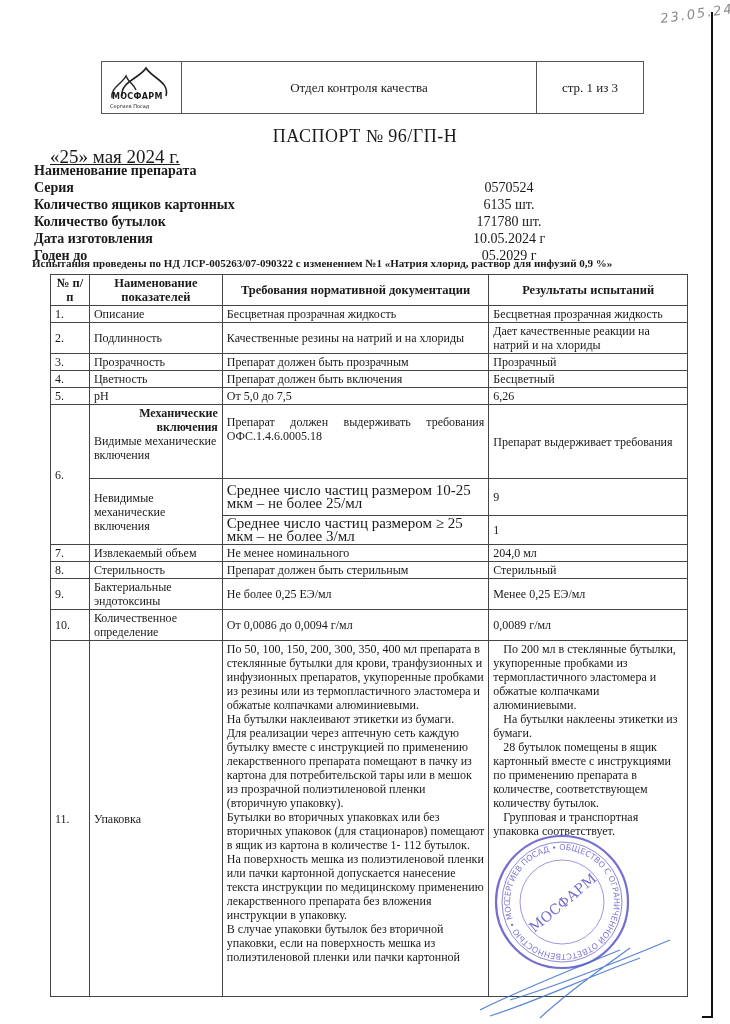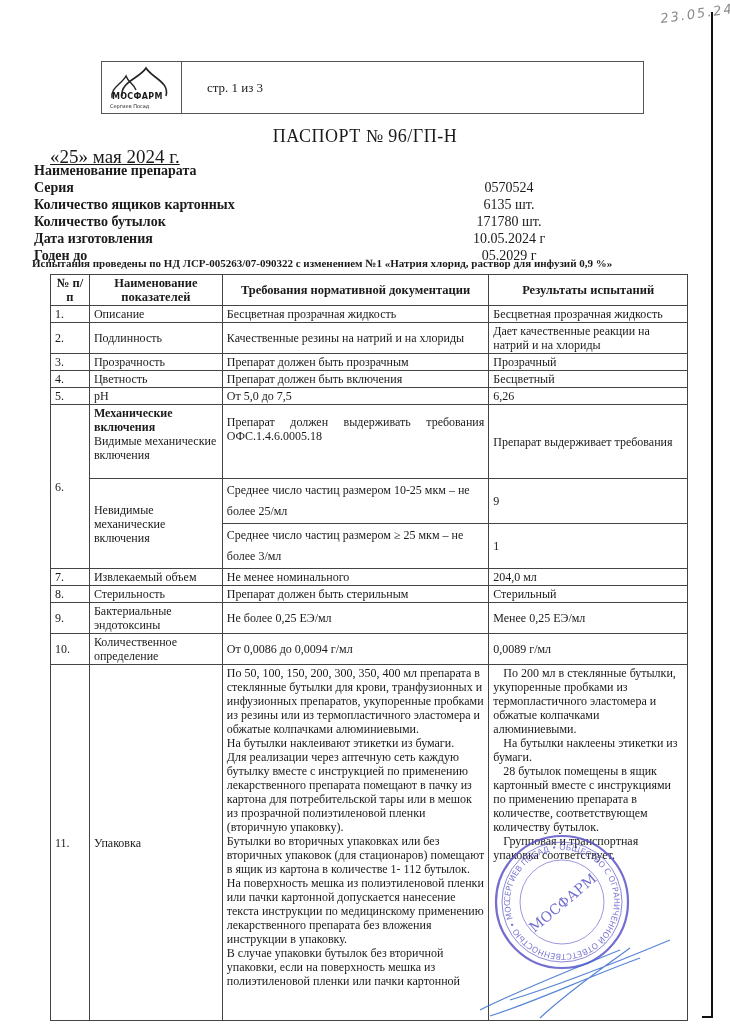--- a/index.html
+++ b/index.html
@@ -38,22 +38,22 @@
     font-size:12px; line-height:14px;
   }
   table.spec td, table.spec th {
     border:1px solid #444; padding:1px 4px; vertical-align:middle; text-align:left; font-weight:normal;
   }
   table.spec th { font-weight:bold; text-align:center; font-size:12.5px; }
   .c1 { width:30px; }
   .c2 { width:124px; }
   .c3 { width:258px; }
   .c4 { width:190px; }
-  .name { font-weight:bold; }
-  .small { font-size:12px; line-height:21px; }
+  .name { font-weight:bold;text-align:right; }
+  .small { font-size:15px; line-height:13px; }
   .para { text-align:left; }
   .indent { text-indent:10px; }
   .stamp { left:492px; top:832px; }
   .sig { left:480px; top:930px; }
 </style>
 </head>
 <body>
 
 <div class="abs handwritten">23.05.24</div>
 <div class="abs right-bar"></div>
@@ -61,20 +61,21 @@
 
 <div class="abs header-box">
   <div class="header-logo">
     <svg class="logo-svg" width="66" height="34" viewBox="0 0 66 34">
       <path d="M4 32 C 2 22, 14 18, 18 10 C 20 16, 26 18, 28 24" fill="none" stroke="#222" stroke-width="1.4"></path>
       <path d="M14 30 C 12 16, 32 12, 38 2 C 44 12, 62 16, 58 30" fill="none" stroke="#222" stroke-width="1.6"></path>
     </svg>
     <div class="logo-name">МОСФАРМ</div>
     <div class="logo-sub">Сергиев Посад</div>
   </div>
+  <div class="header-dept">Отдел контроля качества</div>
   <div class="header-page">стр. 1 из 3</div>
 </div>
 
 <div class="abs title">ПАСПОРТ № 96/ГП-Н</div>
 <div class="abs date">«25» мая 2024 г.</div>
 
 <div class="abs info-row" style="top:163px">
   <span class="info-label">Наименование препарата</span>
 </div>
 <div class="abs info-row" style="top:180px">

